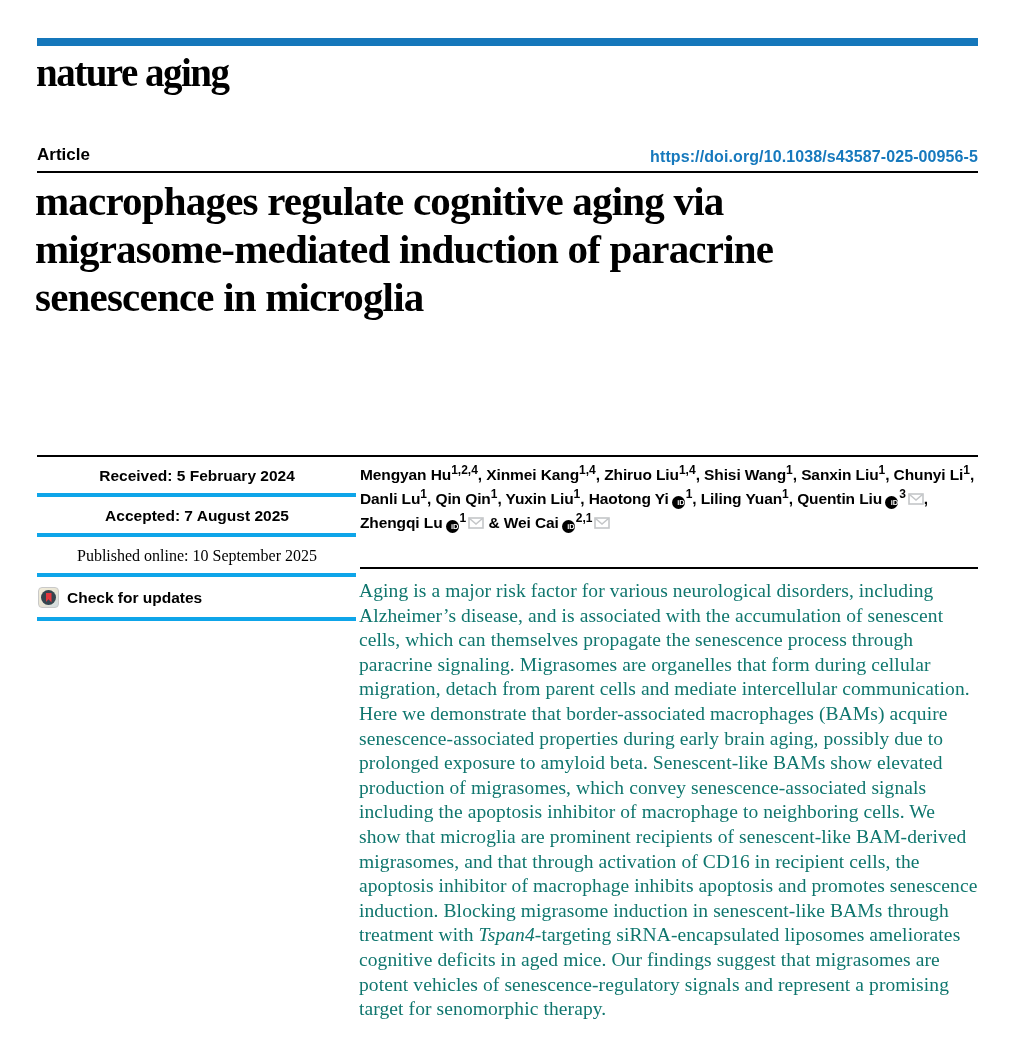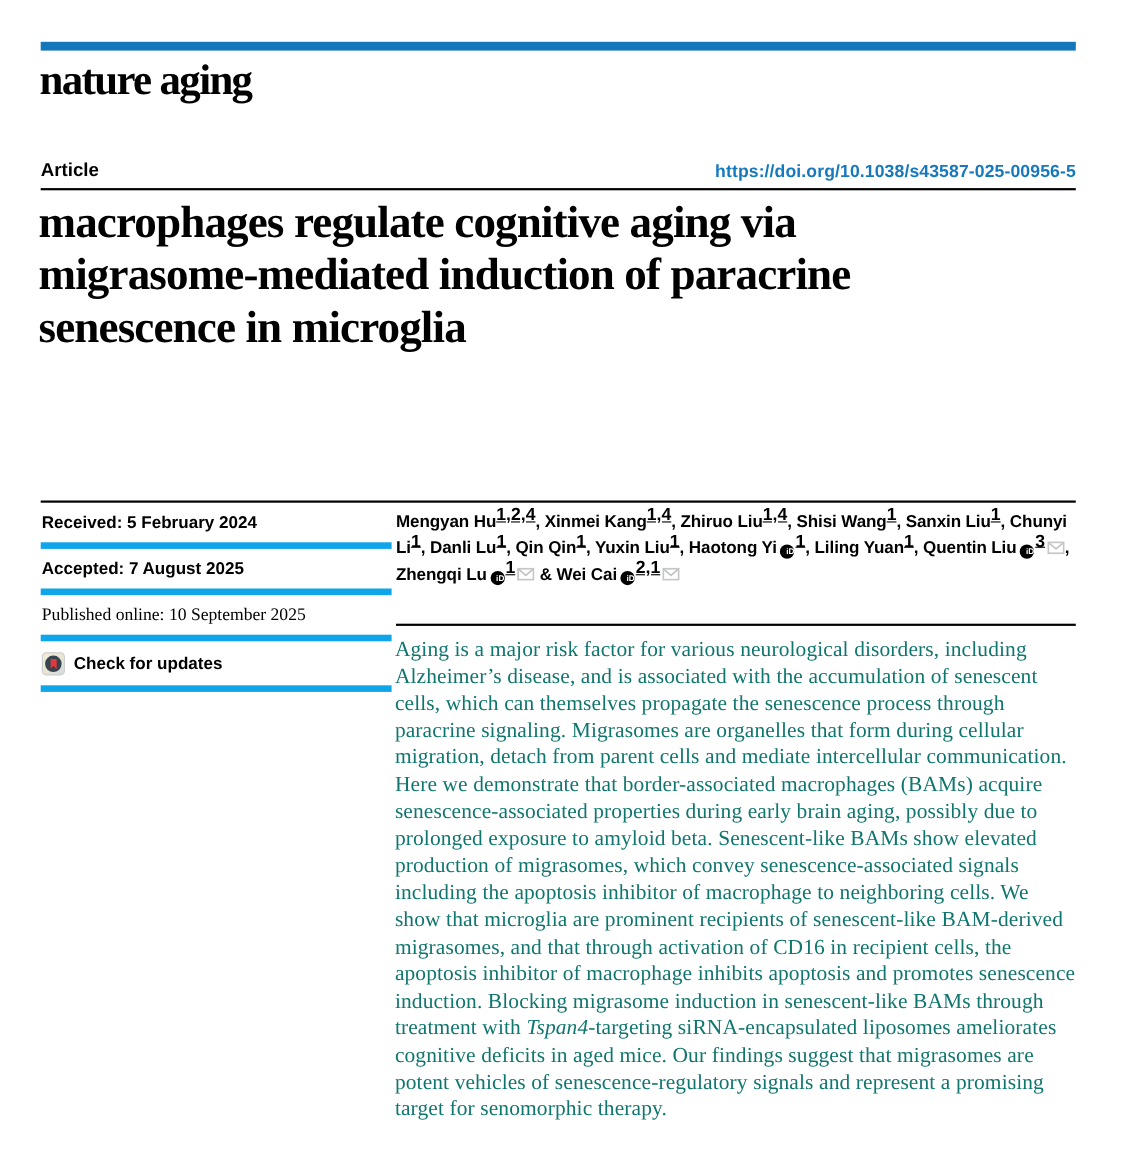--- a/index.html
+++ b/index.html
@@ -31,23 +31,23 @@
   .page-title {
     position:absolute; left:35px; top:177px; width:950px;
     font-family:"Liberation Serif", serif; font-weight:700;
     font-size:41px; line-height:48px; letter-spacing:-0.8px; color:#000;
   }
   .top-rule { left:37px; top:455px; width:941px; height:2px; }
   .sidebar {
     position:absolute; left:37px; top:457px; width:319px;
   }
   .side-row {
-    border-bottom:6px solid #0ea5e9;
+    border-bottom:4px solid #0ea5e9;
     padding:10px 0 9px 1px;
-    font-weight:700; font-size:15.5px; line-height:17px; color:#000;
+    font-weight:700; font-size:15.5px; line-height:17px; color:#000;text-align:center;
   }
   .side-row.serif {
     font-family:"Liberation Serif", serif; font-weight:400; font-size:16px;
   }
   .row-check { display:flex; align-items:center; gap:8px; cursor:pointer; }
   .crossmark {
     width:21px; height:21px; border-radius:4px; flex:0 0 auto;
     background:linear-gradient(135deg,#f2edda 0%,#e8e4d4 55%,#cfdbe2 100%);
     border:1px solid #c9c9c9;
     display:flex; align-items:center; justify-content:center;
@@ -57,21 +57,21 @@
   }
   .crossmark .bm {
     position:absolute; left:4.5px; top:3px; width:6px; height:9.5px; background:#e4373e;
     clip-path:polygon(0 0,100% 0,100% 100%,50% 65%,0 100%);
   }
   .authors {
     position:absolute; left:360px; top:463px; width:630px;
     font-weight:700; font-size:15.5px; line-height:23.5px; color:#000;
     letter-spacing:-0.1px;
   }
-  .authors sup { font-size:16px; line-height:0; letter-spacing:0;text-decoration:underline; }
+  .authors sup { font-size:12px; line-height:0; letter-spacing:0; }
   .orcid {
     display:inline-block; width:13px; height:13px; border-radius:50%;
     background:#000; color:#fff; font-size:7.5px; font-weight:700;
     text-align:right; line-height:13px; vertical-align:-1px; margin:0 1px 0 3px;
     letter-spacing:0;
   }
   .env { display:inline-block; vertical-align:-1px; margin-left:2px; }
   .abstract-rule { left:360px; top:567px; width:618px; height:2px; }
   .abstract {
     position:absolute; left:359px; top:579px; width:622px;

